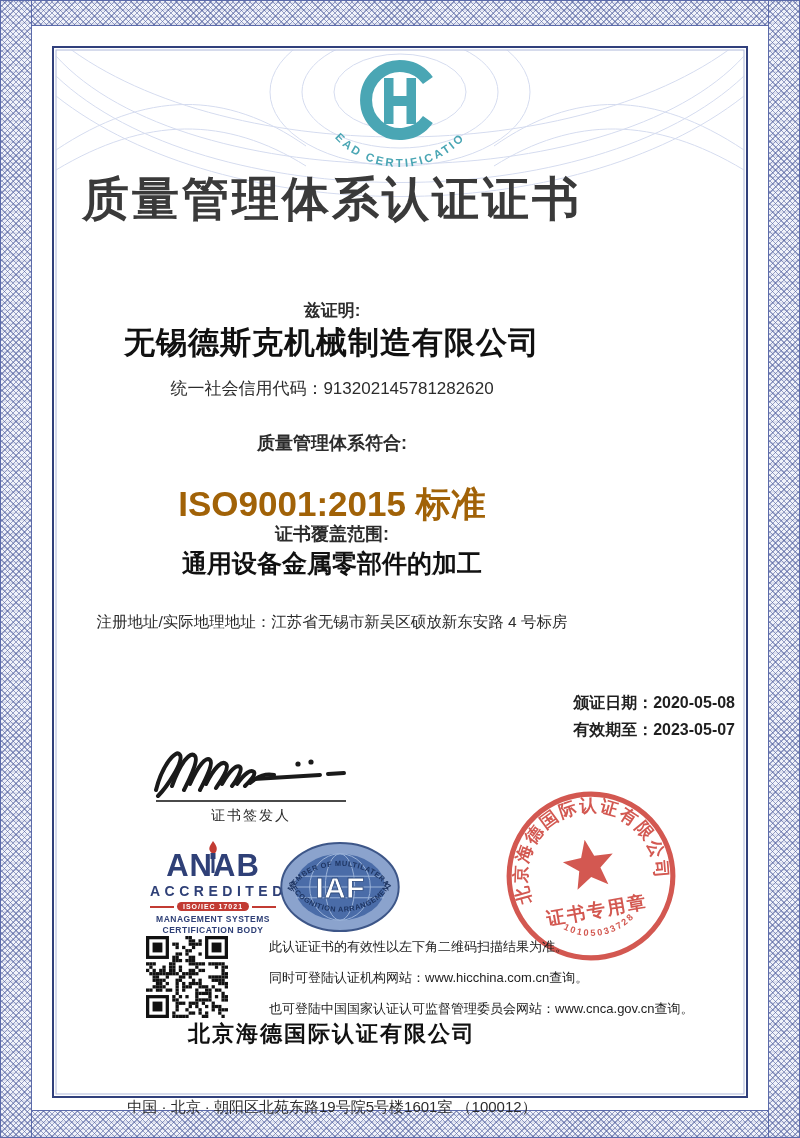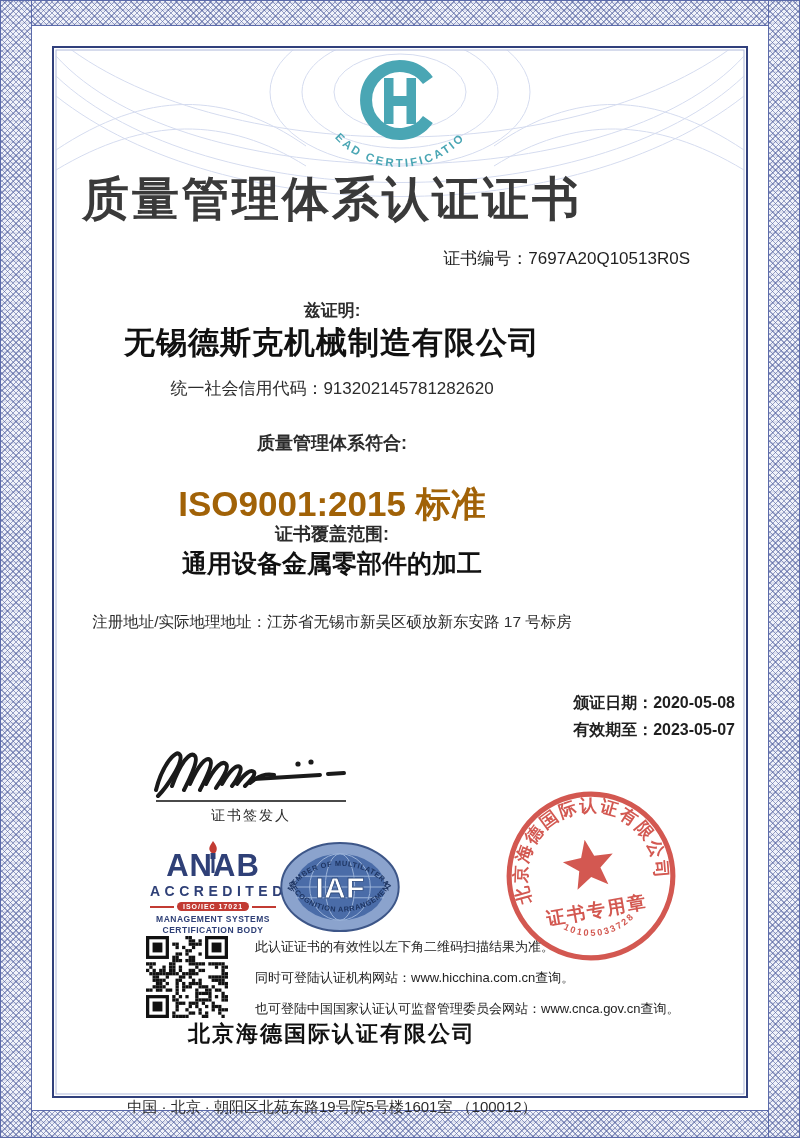--- a/index.html
+++ b/index.html
@@ -74,21 +74,21 @@
 
   
   .iaf{left:277px;top:841px;width:126px;height:92px;}
 
   
   .seal{left:503px;top:788px;width:176px;height:176px;transform:rotate(-10deg);mix-blend-mode:multiply;opacity:.92;}
 
   
   .qr{left:146px;top:936px;width:82px;height:82px;}
   .notes{left:255px;top:938px;width:440px;font-size:13px;color:#222;}
-  .notes .note{margin-bottom:13px;white-space:nowrap;}
+  .notes .note{margin-bottom:13px;white-space:nowrap;margin-left:14px;}
 
   
   .issuer-name{top:1019px;font-size:22px;font-weight:700;letter-spacing:2px;color:#111;}
   .issuer-address{top:1098px;font-size:15px;}
 </style>
 </head>
 <body>
 
 <div class="cert-page">
 
@@ -123,35 +123,32 @@
     <defs>
       <path id="hc-arc" d="M 18 78 A 88 88 0 0 0 152 78"></path>
     </defs>
     <text font-size="11.5" font-weight="bold" letter-spacing="2.5" fill="#4aa6b4">
       <textPath href="#hc-arc" startOffset="50%" text-anchor="middle">HEAD CERTIFICATION</textPath>
     </text>
   </svg>
 
   <div class="abs center title">质量管理体系认证证书</div>
 
-  <div class="abs cert-no">
-    <span>证书编号：</span><span>7697A20Q10513R0S</span>
-  </div>
 
   <div class="abs center company-name">无锡德斯克机械制造有限公司</div>
   <div class="abs center certify-label">兹证明:</div>
   <div class="abs center credit-code">统一社会信用代码：913202145781282620</div>
 
   <div class="abs center std-label">质量管理体系符合:</div>
   <div class="abs center std-value">ISO9001:2015 标准</div>
 
   <div class="abs center scope-label">证书覆盖范围:</div>
   <div class="abs center scope-value">通用设备金属零部件的加工</div>
 
-  <div class="abs center address-line">注册地址/实际地理地址：江苏省无锡市新吴区硕放新东安路 17 号标房</div>
+  <div class="abs center address-line">注册地址/实际地理地址：江苏省无锡市新吴区硕放新东安路 4 号标房</div>
 
   <div class="abs dates">
     <div>
       <span>颁证日期：</span><span>2020-05-08</span>
     </div>
     <div>
       <span>有效期至：</span><span>2023-05-07</span>
     </div>
   </div>
 

